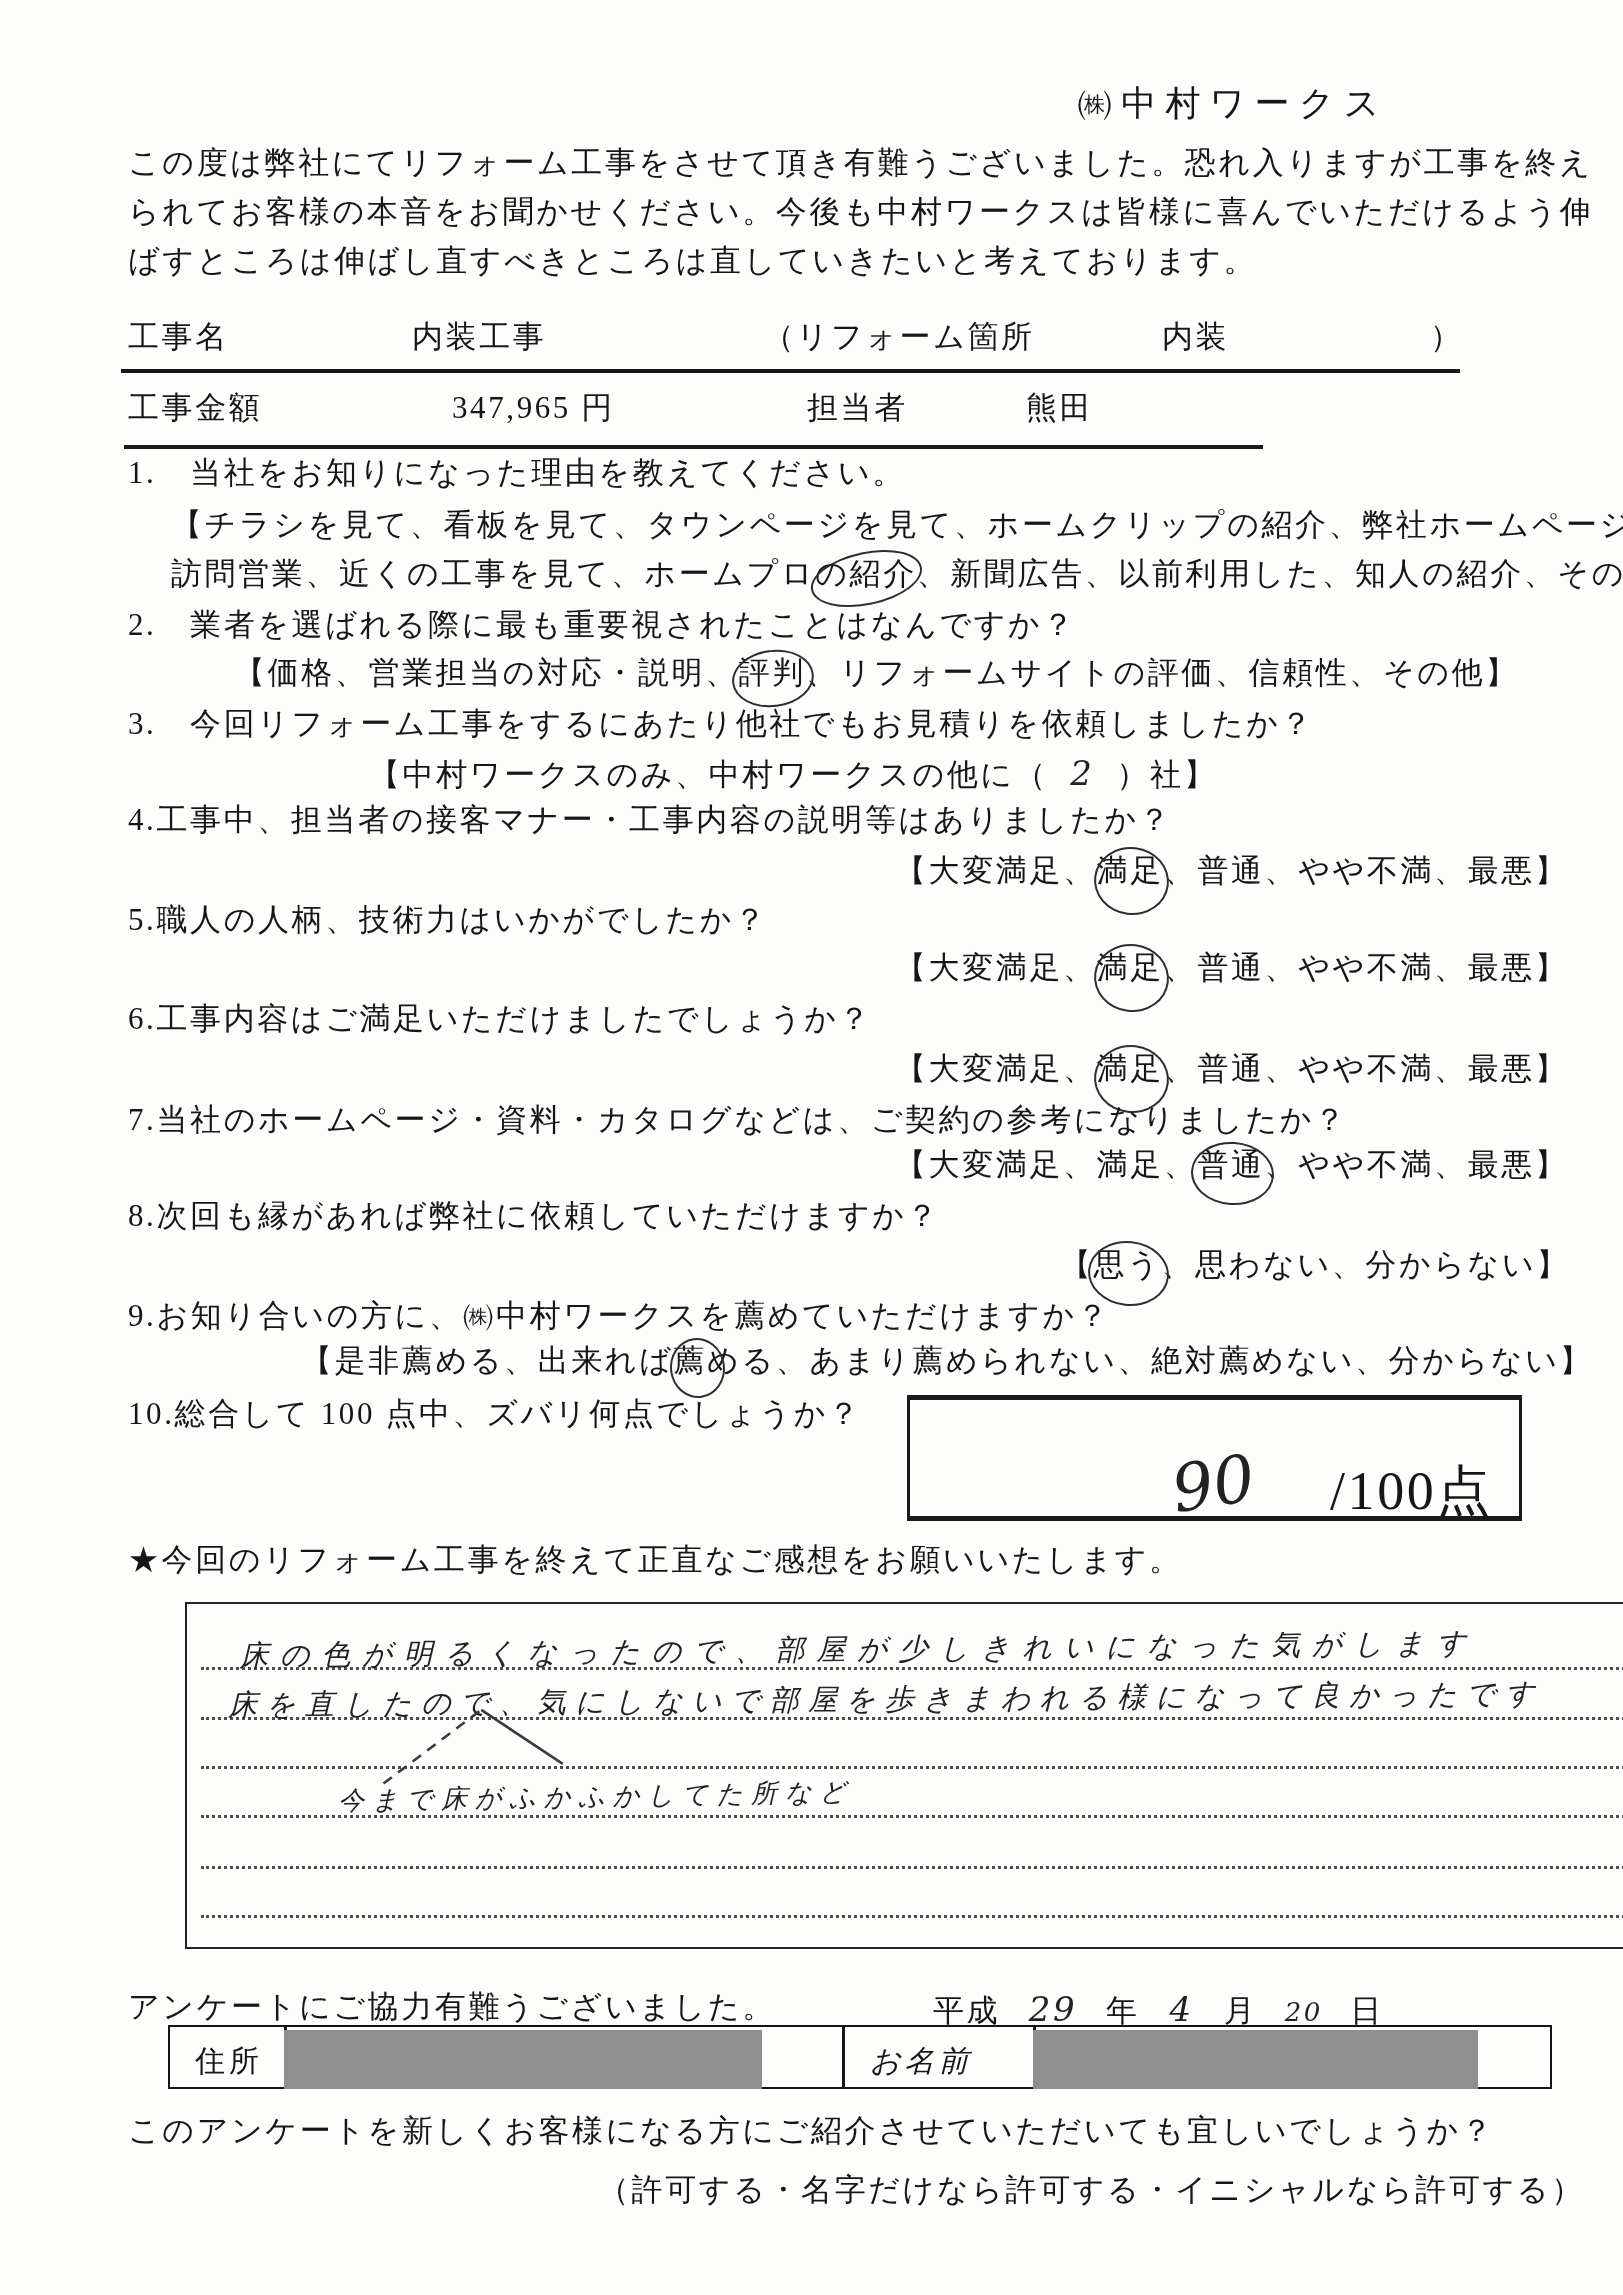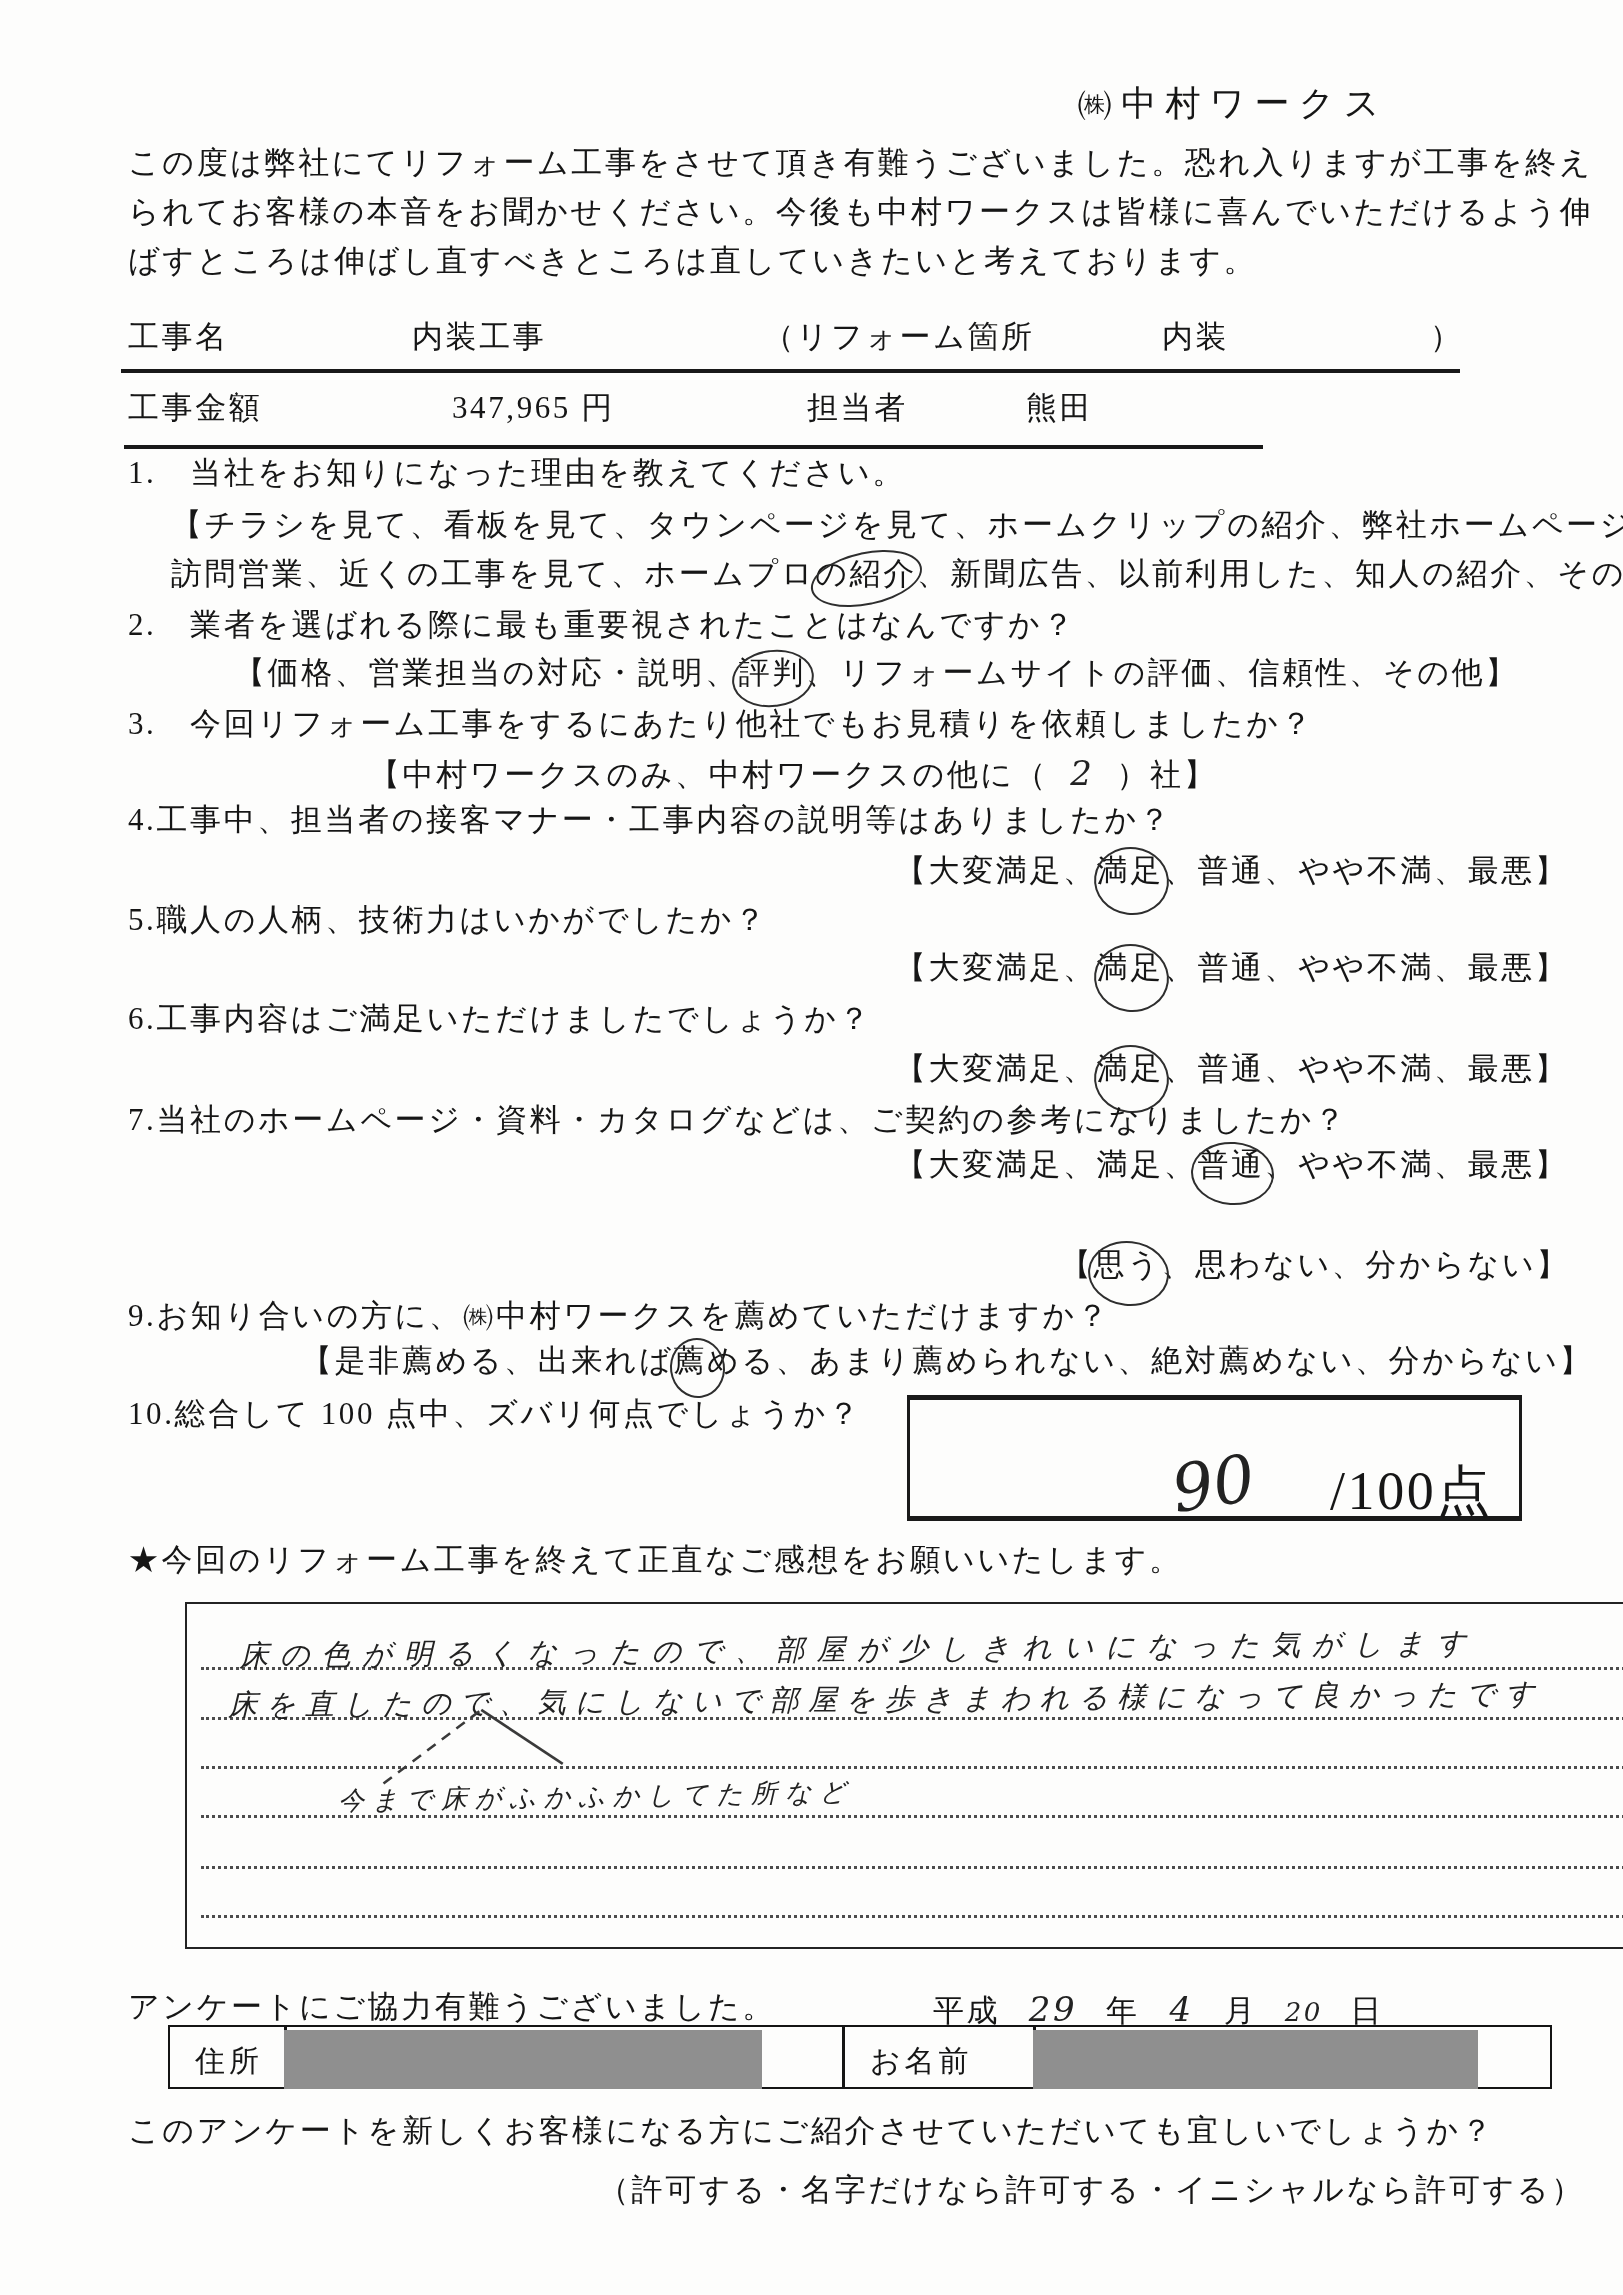--- a/index.html
+++ b/index.html
@@ -88,20 +88,21 @@
 
   <div class="abs txt" style="left:128px;top:902px;">5.職人の人柄、技術力はいかがでしたか？</div>
   <div class="abs txt" style="left:895px;top:950px;"><span>【大変満足、</span><span class="circ c-tall">満足</span><span>、普通、やや不満、最悪】</span></div>
 
   <div class="abs txt" style="left:128px;top:1001px;">6.工事内容はご満足いただけましたでしょうか？</div>
   <div class="abs txt" style="left:895px;top:1051px;"><span>【大変満足、</span><span class="circ c-tall">満足</span><span>、普通、やや不満、最悪】</span></div>
 
   <div class="abs txt" style="left:128px;top:1102px;">7.当社のホームページ・資料・カタログなどは、ご契約の参考になりましたか？</div>
   <div class="abs txt" style="left:895px;top:1147px;"><span>【大変満足、満足、</span><span class="circ c-wide">普通</span><span>、やや不満、最悪】</span></div>
 
+  <div class="abs txt" style="left:128px;top:1198px;">8.次回も縁があれば弊社に依頼していただけますか？</div>
   <div class="abs txt" style="left:1060px;top:1247px;"><span>【</span><span class="circ c-omou">思う</span><span>、思わない、分からない】</span></div>
 
   <div class="abs txt" style="left:128px;top:1298px;">9.お知り合いの方に、㈱中村ワークスを薦めていただけますか？</div>
   <div class="abs txt" style="left:301px;top:1343px;"><span>【是非薦める、出来れば</span><span class="circ c-susume">薦め</span><span>る、あまり薦められない、絶対薦めない、分からない】</span></div>
 
   <div class="abs txt" style="left:128px;top:1396px;">10.総合して 100 点中、ズバリ何点でしょうか？</div>
   <div class="scorebox">
     <div class="score-hw hw">90</div>
     <div class="score-den">/100点</div>
   </div>
@@ -134,21 +135,21 @@
     <span>月</span>
     <span class="hw" style="font-size:26px;margin:0 17px;">20</span>
     <span>日</span>
   </div>
 
   <div class="contact">
     <div class="cell-label" style="left:25px;">住所</div>
     <div class="vsep" style="left:114px;"></div>
     <div class="redact" style="left:114px;width:478px;"></div>
     <div class="vsep" style="left:672px;"></div>
-    <div class="cell-label" style="left:700px;">お名前</div>
+    <div class="cell-label" style="left:700px;font-style:italic;">お名前</div>
     <div class="vsep" style="left:863px;"></div>
     <div class="redact" style="left:863px;width:445px;"></div>
   </div>
 
   <div class="abs txt" style="left:128px;top:2113px;">このアンケートを新しくお客様になる方にご紹介させていただいても宜しいでしょうか？</div>
   <div class="abs txt" style="left:598px;top:2172px;">（許可する・名字だけなら許可する・イニシャルなら許可する）</div>
 
 </div>
 
 

